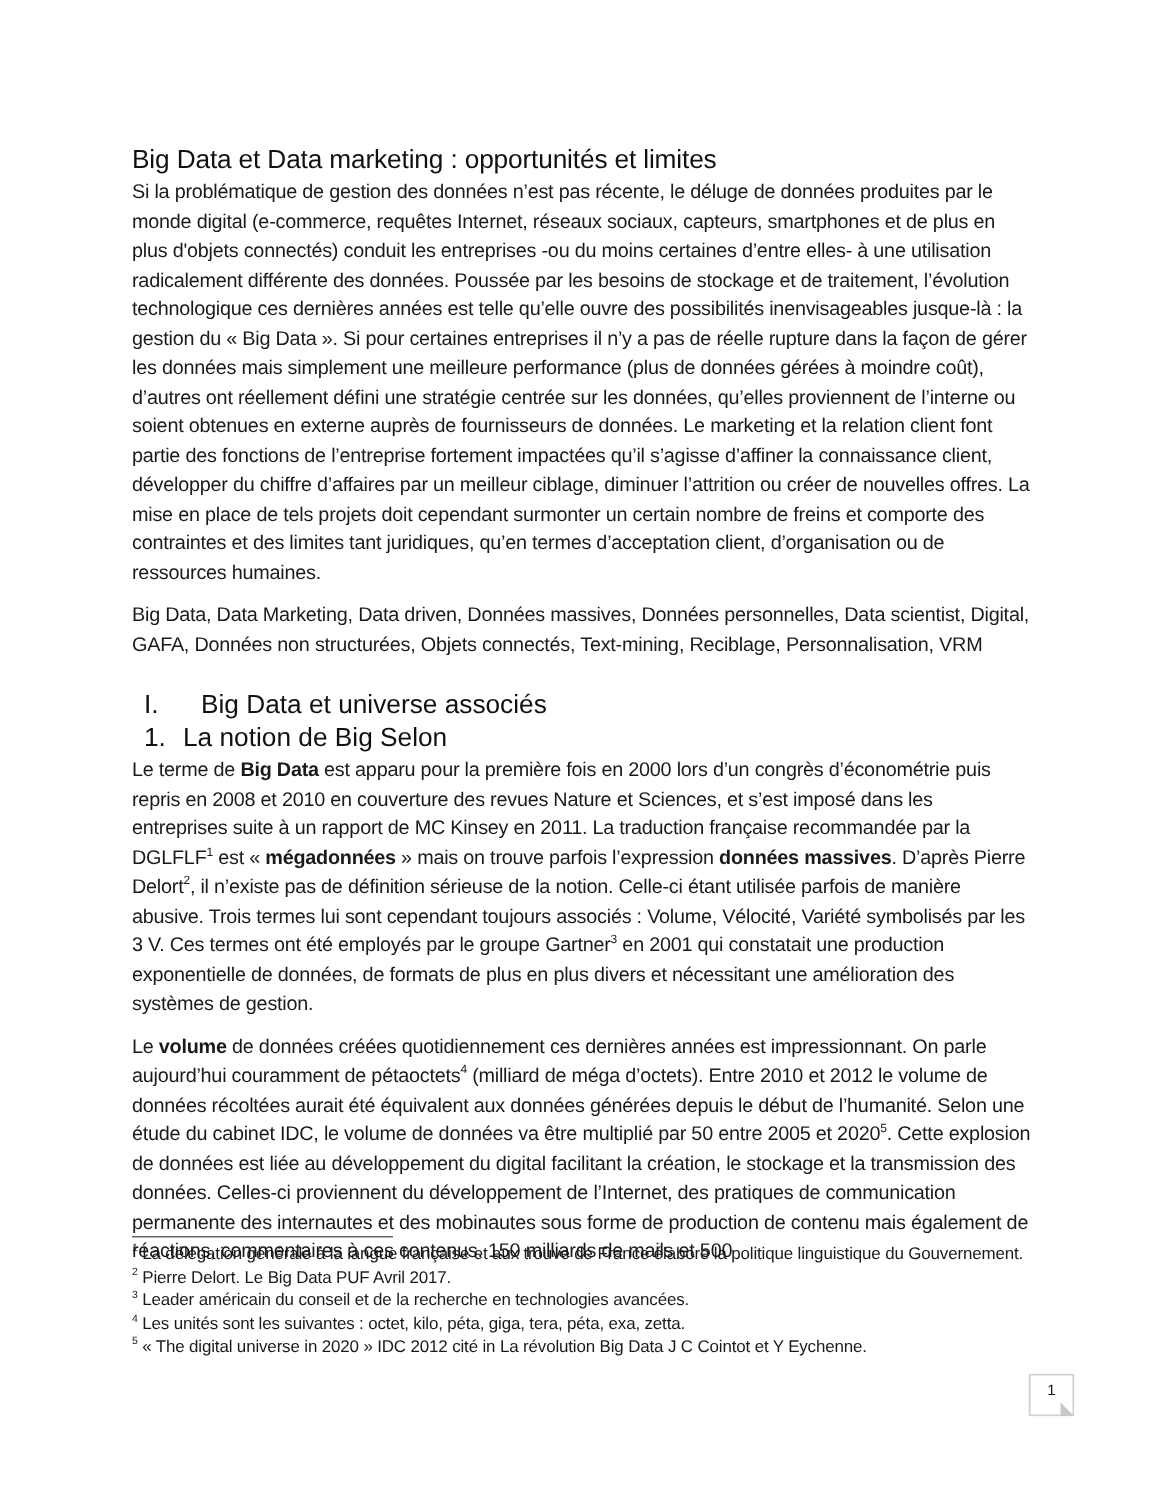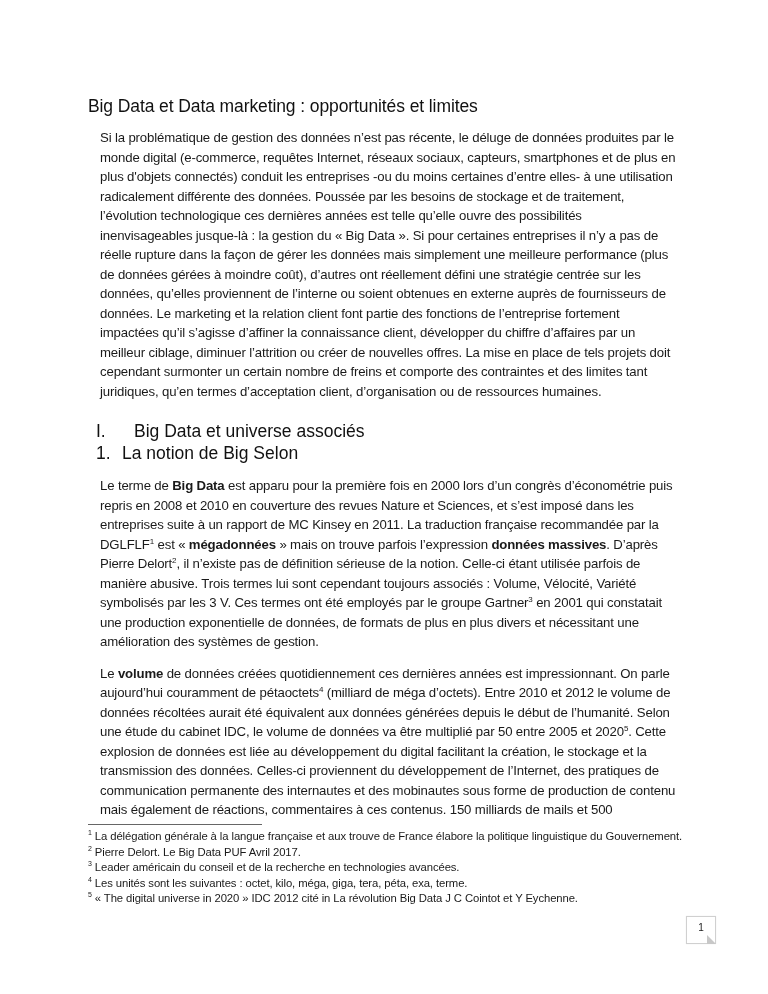--- a/index.html
+++ b/index.html
@@ -1,21 +1,21 @@
 <!DOCTYPE html>
 <html><head>
 <meta charset="utf-8">
 <style>
   html, body { margin: 0; padding: 0; background: #ffffff; }
   body { width: 768px; height: 994px; position: relative; overflow: hidden;
          font-family: "Liberation Sans", sans-serif; color: #1a1a1a; }
   .page { position: absolute; left: 0; top: 0; width: 764px; height: 994px; background: #fff; }
   .content { position: absolute; left: 88px; top: 96px; width: 600px; }
   .doc-title { font-size: 17.5px; line-height: 20px; margin: 0 0 2px 0; font-weight: normal; color: #111; letter-spacing: -0.1px; }
-  p { margin: 12px; font-size: 13.2px; line-height: 19.5px; letter-spacing: -0.15px; }
+  p { margin: 0; font-size: 13.2px; line-height: 19.5px; letter-spacing: -0.15px; }
   p + p { margin-top: 9px; }
   .kw-label { margin-top: 9px; }
   .h1 { font-size: 17.5px; line-height: 22px; margin-top: 19px; display: flex; color: #111; }
   .h1 .num { width: 38px; padding-left: 8px; }
   .h2 { font-size: 17.5px; line-height: 22px; display: flex; color: #111; margin-bottom: 1px; }
   .h2 .num { width: 26px; padding-left: 8px; }
   b { font-weight: bold; }
   sup { font-size: 8px; line-height: 0; vertical-align: super; }
   .fn-rule { position: absolute; left: 88px; top: 824px; width: 174px; height: 1px; background: #666; }
   .footnotes { position: absolute; left: 88px; top: 829px; width: 620px; }
@@ -27,41 +27,42 @@
   .page-curl { position: absolute; right: -1px; bottom: -1px; width: 0; height: 0;
                border-left: 9px solid #c8c8c8; border-top: 9px solid transparent; }
 </style>
 </head>
 <body>
 
 <div class="page">
   <div class="content">
     <h1 class="doc-title">Big Data et Data marketing : opportunités et limites</h1>
     <p>Si la problématique de gestion des données n’est pas récente, le déluge de données produites par le monde digital (e-commerce, requêtes Internet, réseaux sociaux, capteurs, smartphones et de plus en plus d'objets connectés) conduit les entreprises -ou du moins certaines d’entre elles- à une utilisation radicalement différente des données. Poussée par les besoins de stockage et de traitement, l’évolution technologique ces dernières années est telle qu’elle ouvre des possibilités inenvisageables jusque-là : la gestion du « Big Data ». Si pour certaines entreprises il n’y a pas de réelle rupture dans la façon de gérer les données mais simplement une meilleure performance (plus de données gérées à moindre coût), d’autres ont réellement défini une stratégie centrée sur les données, qu’elles proviennent de l’interne ou soient obtenues en externe auprès de fournisseurs de données. Le marketing et la relation client font partie des fonctions de l’entreprise fortement impactées qu’il s’agisse d’affiner la connaissance client, développer du chiffre d’affaires par un meilleur ciblage, diminuer l’attrition ou créer de nouvelles offres. La mise en place de tels projets  doit cependant surmonter un certain nombre de freins et comporte des contraintes et des limites tant juridiques, qu’en termes d’acceptation client, d’organisation ou de ressources humaines.</p>
+    <p>Big Data, Data Marketing, Data driven, Données massives, Données personnelles, Data scientist, Digital, GAFA, Données non structurées, Objets connectés, Text-mining, Reciblage, Personnalisation, VRM</p>
 
     <div class="h1">
       <span class="num">I.</span>
       <span>Big Data et universe associés</span>
     </div>
     <div class="h2">
       <span class="num">1.</span>
       <span>La notion de Big Selon</span>
     </div>
 
     <p><span>Le terme de </span><b>Big Data</b><span> est apparu pour la première fois en 2000 lors d’un congrès d’économétrie puis repris en 2008 et 2010 en couverture des revues Nature et Sciences, et s’est imposé dans les entreprises suite à un rapport de MC Kinsey en 2011. La traduction française recommandée par la DGLFLF</span><sup>1</sup><span> est « </span><b>mégadonnées</b><span> » mais on trouve parfois l’expression </span><b>données massives</b><span>. D’après Pierre Delort</span><sup>2</sup><span>, il n’existe pas  de définition sérieuse de la notion. Celle-ci étant utilisée parfois de manière abusive. Trois termes lui sont cependant toujours associés : Volume, Vélocité, Variété symbolisés par les 3 V. Ces termes ont été employés par le groupe Gartner</span><sup>3</sup><span> en 2001 qui constatait une production exponentielle de données, de formats de plus en plus divers et nécessitant une amélioration des systèmes de gestion.</span></p>
 
     <p><span>Le </span><b>volume</b><span> de données créées quotidiennement ces dernières années est impressionnant. On parle aujourd’hui  couramment de pétaoctets</span><sup>4</sup><span> (milliard de méga d’octets). Entre 2010 et 2012 le volume de données récoltées aurait été équivalent aux données générées depuis le début de l’humanité. Selon une étude du cabinet IDC, le volume de données va être multiplié par 50 entre 2005 et 2020</span><sup>5</sup><span>. Cette explosion de données est liée au développement du digital facilitant la création, le stockage et la transmission des données. Celles-ci proviennent du développement de l’Internet, des pratiques de communication permanente des internautes et des mobinautes sous forme de production de contenu mais également de réactions, commentaires à ces contenus. 150 milliards de mails et 500</span></p>
   </div>
 
   <div class="fn-rule"></div>
   <div class="footnotes">
     <div class="fn"><sup>1</sup><span> La délégation générale à la langue française et aux trouve de France élabore la politique linguistique du Gouvernement.</span></div>
     <div class="fn"><sup>2</sup><span> Pierre Delort. Le Big Data PUF Avril 2017.</span></div>
     <div class="fn"><sup>3</sup><span> Leader américain du conseil et de la recherche en technologies avancées.</span></div>
-    <div class="fn"><sup>4</sup><span> Les unités sont les suivantes : octet, kilo, méga, giga, tera, péta, exa, terme.</span></div>
+    <div class="fn"><sup>4</sup><span> Les unités sont les suivantes : octet, kilo, péta, giga, tera, péta, exa, zetta.</span></div>
     <div class="fn"><sup>5</sup><span> « The digital universe in 2020 » IDC 2012 cité in La révolution Big Data J C Cointot et Y Eychenne.</span></div>
   </div>
 
   <div class="page-num">
     <span>1</span>
     <span class="page-curl"></span>
   </div>
 </div>
 
 </body></html>

